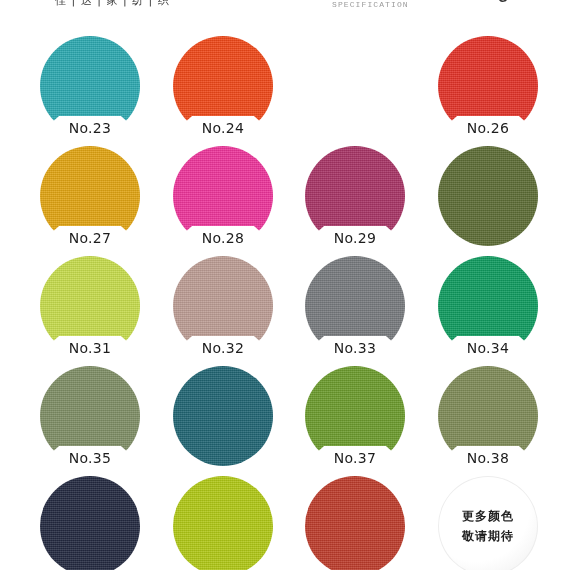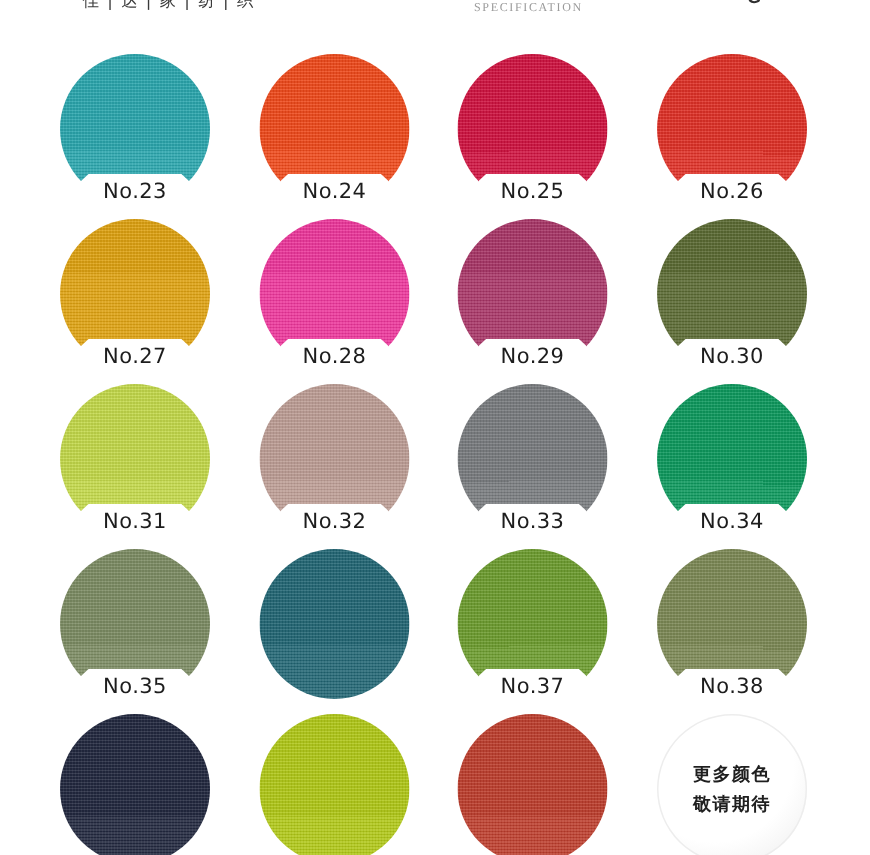--- a/index.html
+++ b/index.html
@@ -22,26 +22,26 @@
     left: 55px;
     top: -7px;
     font-size: 11px;
     letter-spacing: 1px;
     color: #3a3a3a;
     white-space: nowrap;
     font-family: "DejaVu Sans", sans-serif;
   }
   .spec-label {
     position: absolute;
-    left: 316px;
+    left: 332px;
     top: 0px;
     font-size: 8px;
     letter-spacing: 1.1px;
     color: #9b9b9b;
-    font-family: Liberation Serif, serif;
+    font-family: Liberation Mono, monospace;
   }
   .header-mark {
     position: absolute;
     left: 498px;
     top: -9px;
     font-size: 12px;
     color: #2f2f2f;
     font-weight: bold;
   }
 
@@ -132,26 +132,20 @@
       <div class="notch">
         <div class="notch-label">No.23</div>
       </div>
     </div>
     <div class="swatch" style="left: 173px; top: 12px; text-decoration: underline;">
       <div class="disc" style="background-color: rgb(238, 70, 23);"></div>
       <div class="notch">
         <div class="notch-label">No.24</div>
       </div>
     </div>
-    <div class="swatch" style="left: 305px; top: 12px;">
-      <div class="disc" style="background-color: rgb(206, 15, 61);"></div>
-      <div class="notch">
-        <div class="notch-label">No.25</div>
-      </div>
-    </div>
     <div class="swatch" style="left: 438px; top: 12px;">
       <div class="disc" style="background-color: rgb(225, 49, 39);"></div>
       <div class="notch">
         <div class="notch-label">No.26</div>
       </div>
     </div>
     <div class="swatch" style="left: 40px; top: 122px; text-decoration: underline;">
       <div class="disc" style="background-color: rgb(224, 163, 17);"></div>
       <div class="notch">
         <div class="notch-label">No.27</div>
@@ -164,23 +158,20 @@
       </div>
     </div>
     <div class="swatch" style="left: 305px; top: 122px;">
       <div class="disc" style="background-color: rgb(166, 50, 100);"></div>
       <div class="notch">
         <div class="notch-label">No.29</div>
       </div>
     </div>
     <div class="swatch" style="left: 438px; top: 122px;">
       <div class="disc" style="background-color: rgb(91, 107, 51);"></div>
-      <div class="notch">
-        <div class="notch-label">No.30</div>
-      </div>
     </div>
     <div class="swatch" style="left: 40px; top: 232px;">
       <div class="disc" style="background-color: rgb(197, 219, 75);"></div>
       <div class="notch">
         <div class="notch-label">No.31</div>
       </div>
     </div>
     <div class="swatch" style="left: 173px; top: 232px;">
       <div class="disc" style="background-color: rgb(188, 156, 147);"></div>
       <div class="notch">

